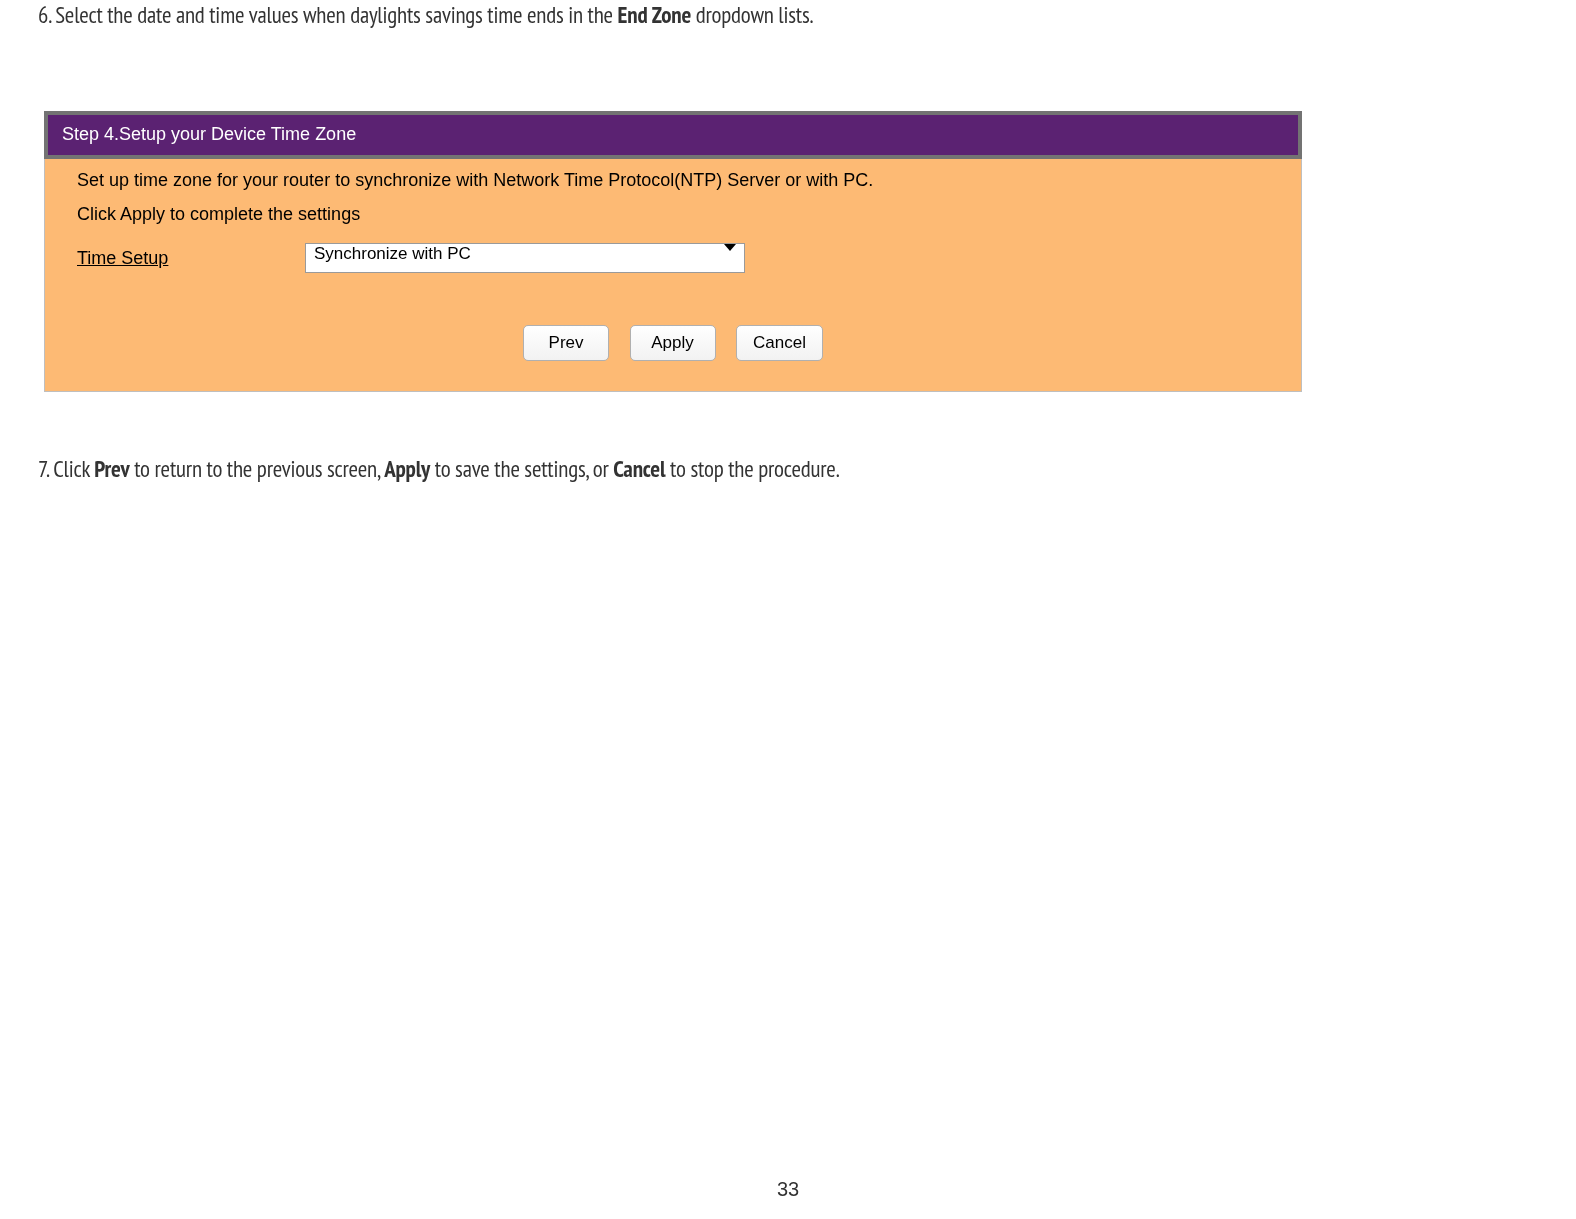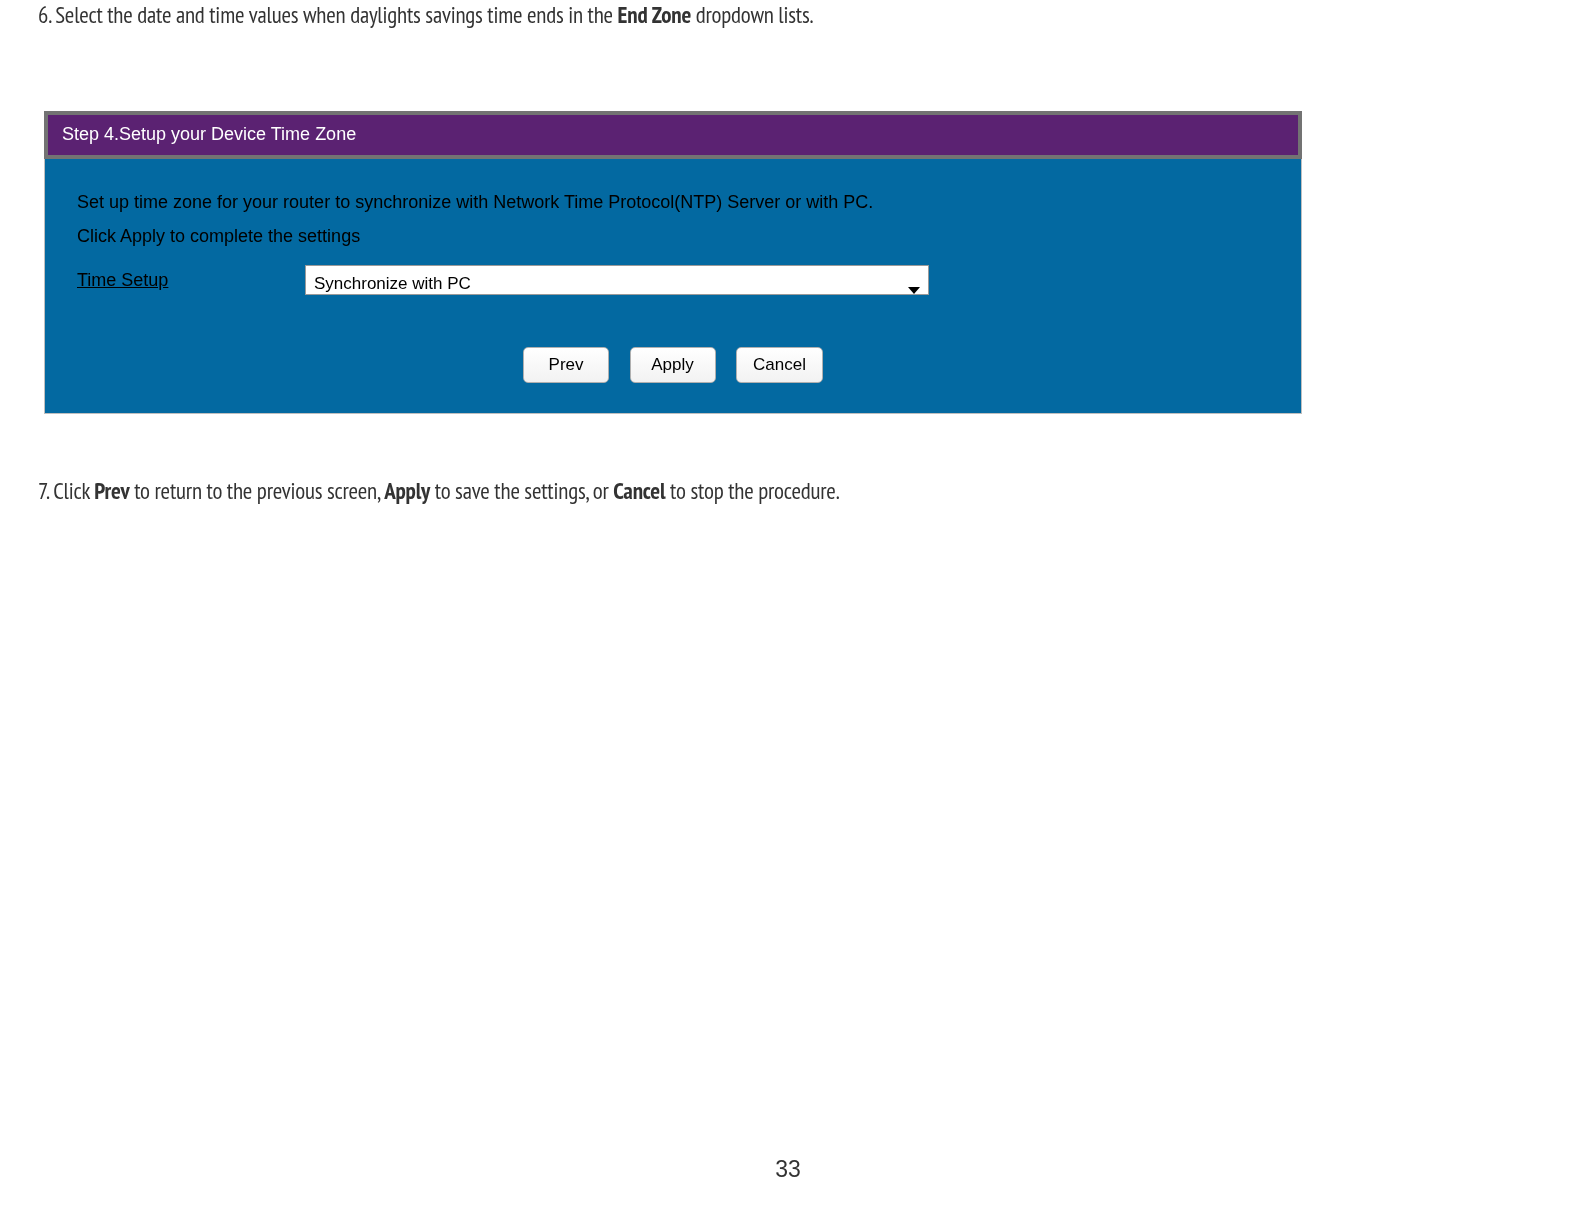--- a/index.html
+++ b/index.html
@@ -37,22 +37,22 @@
       background: #5b2272;
       color: #ffffff;
       font-size: 18px;
       padding: 9px 14px 10px 14px;
       border: 4px solid #737373;
       font-family: Arial, sans-serif;
     }
     .panel-body {
       border: 1px solid #bfbfbf;
       border-top: none;
-      padding: 30px 32px 30px 32px;
-      background: #0369a1;
+      padding: 8px 32px 30px 32px;
+      background: #fdba74;
       font-family: Arial, sans-serif;
     }
     .panel-desc {
       font-size: 18px;
       color: #000;
       margin-bottom: 10px;
       line-height: 1.5;
     }
     .panel-sub {
       font-size: 18px;
@@ -64,28 +64,28 @@
       align-items: center;
       margin-bottom: 10px;
     }
     .form-label {
       width: 228px;
       font-size: 18px;
       color: #000;
       text-decoration: underline;
     }
     .select-box {
-      width: 624px;
+      width: 440px;
       height: 30px;
       border: 1px solid #9a9a9a;
       background: #ffffff;
       padding: 0 8px;
       font-size: 17px;
       display: flex;
-      align-items: flex-end;
+      align-items: flex-start;
       justify-content: space-between;
       position: relative;
     }
     .select-box .triangle {
       width: 0;
       height: 0;
       border-left: 6px solid transparent;
       border-right: 6px solid transparent;
       border-top: 7px solid #000;
     }
@@ -116,24 +116,24 @@
       margin: 0 8px;
       padding: 0 16px;
       text-align: center;
       cursor: pointer;
     }
     .step7 {
       margin-top: 60px;
     }
     .page-number {
       position: absolute;
-      bottom: 36px;
+      bottom: 18px;
       left: 50%;
       transform: translateX(-50%);
-      font-size: 23px;
+      font-size: 20px;
       color: #333;
       font-family: "Segoe UI", Arial, sans-serif;
     }
   </style>
 </head>
 <body>
 
 <div class="instruction step6">
   <span>6. Select the date and time values when daylights savings time ends in the </span><span class="bold">End Zone</span><span> dropdown lists.</span>
 </div>

